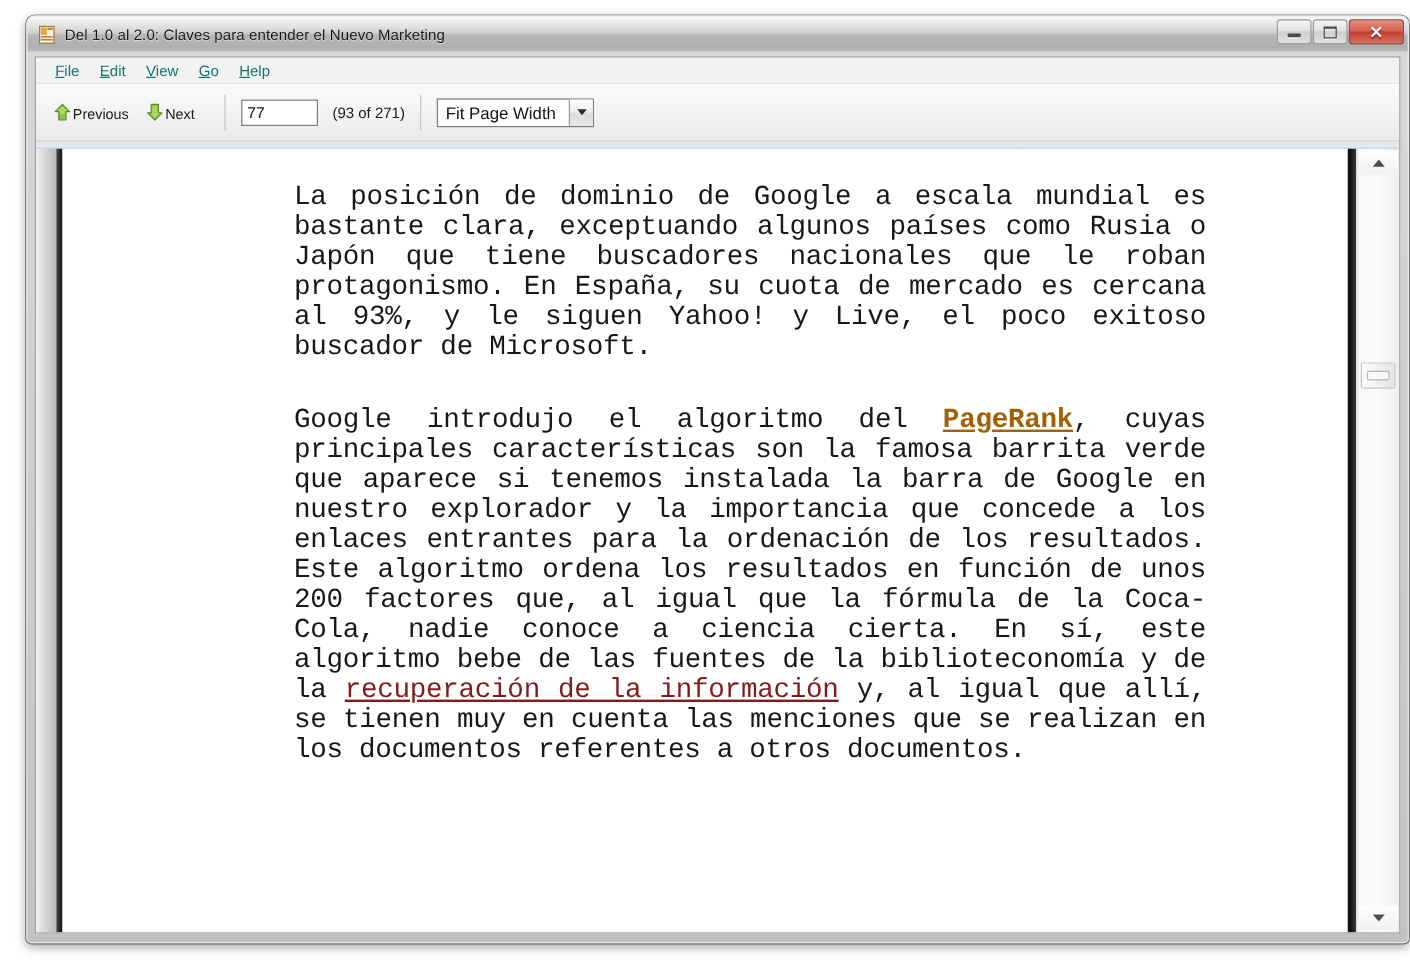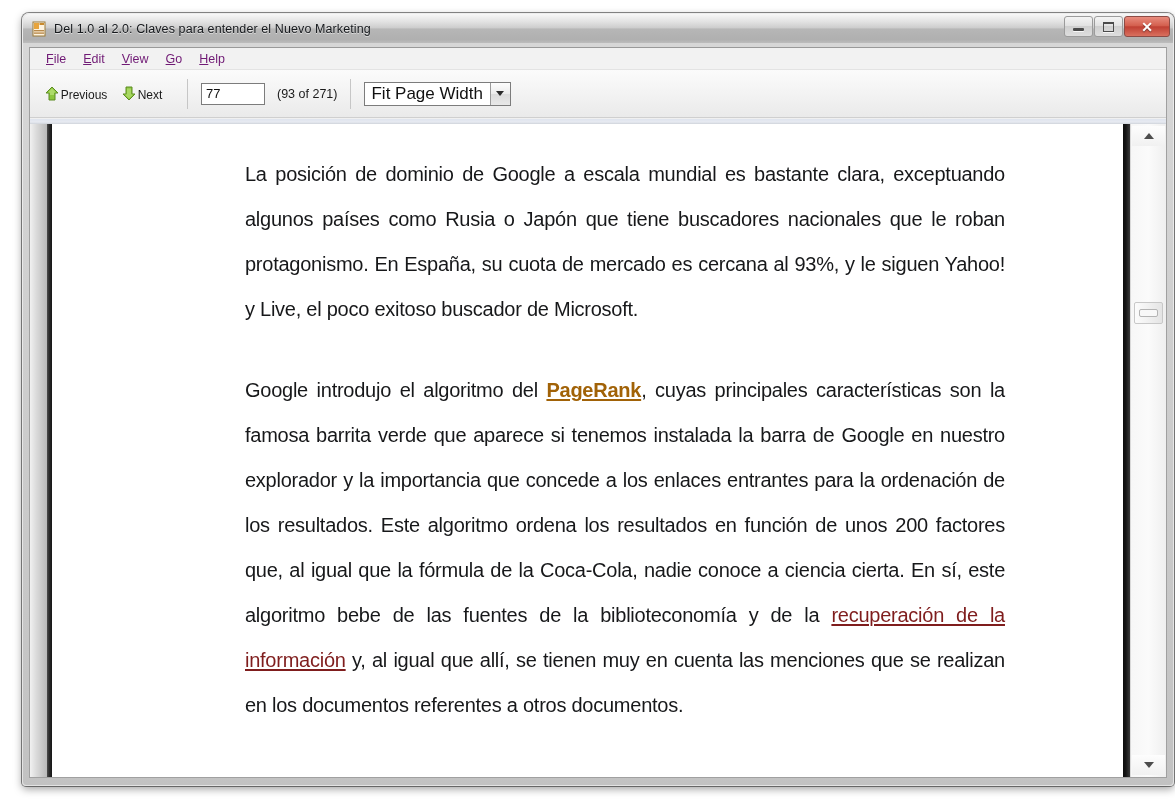--- a/index.html
+++ b/index.html
@@ -146,21 +146,21 @@
     height: 22px;
     background: #f2f2f2;
     display: flex;
     align-items: center;
     padding-left: 8px;
     border-bottom: 1px solid #e3e3e3;
     box-sizing: border-box;
   }
   .menu-item {
     font-size: 12.5px;
-    color: #701a75;
+    color: #0f766e;
     padding: 2px 9px 2px 8px;
     cursor: default;
     white-space: nowrap;
   }
   .menu-item u { text-decoration: underline; }
 
   
   #toolbar {
     height: 48px;
     background: linear-gradient(to bottom, #fbfbfb 0%, #f2f2f2 55%, #eaeaea 100%);
@@ -222,21 +222,21 @@
     height: 24px;
     border: 1px solid #7c7c7c;
     background: #ffffff;
     box-sizing: border-box;
     cursor: default;
   }
   .zoom-select .zs-text {
     display: flex;
     align-items: center;
     padding: 0 7px 0 6px;
-    font-size: 17px;
+    font-size: 14px;
     color: #111;
     white-space: nowrap;
     min-width: 96px;
   }
   .zoom-select .zs-arrow {
     width: 19px;
     border-left: 1px solid #9a9a9a;
     background: linear-gradient(to bottom, #fdfdfd 0%, #ececec 48%, #dcdcdc 52%, #e8e8e8 100%);
     display: flex; align-items: center; justify-content: center;
   }
@@ -293,23 +293,23 @@
     background: #ffffff;
     overflow: hidden;
   }
   .page-body {
     position: absolute;
     left: 193px;
     top: 28px;
     width: 760px;
   }
   .doc-par {
-    font-family: Liberation Sans, sans-serif;
-    font-size: 20px;
-    line-height: 45px;
+    font-family: Liberation Mono, monospace;
+    font-size: 23px;
+    line-height: 25px;
     color: #17181a;
     text-align: justify;
     margin: 0 0 36px 0;
     letter-spacing: -0.25px;
     -webkit-font-smoothing: antialiased;
   }
   .doc-par:last-child { margin-bottom: 0; }
   a.doclink {
     color: #7f1d1d;
     text-decoration: underline;

